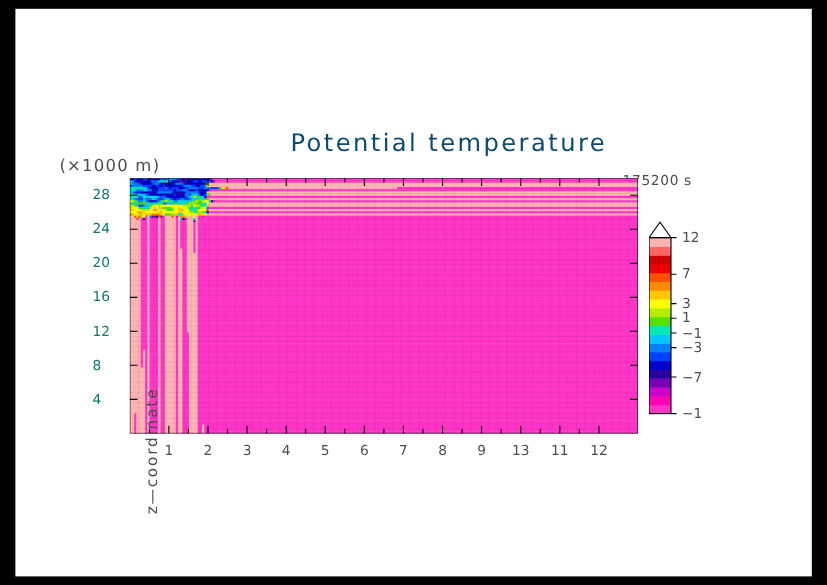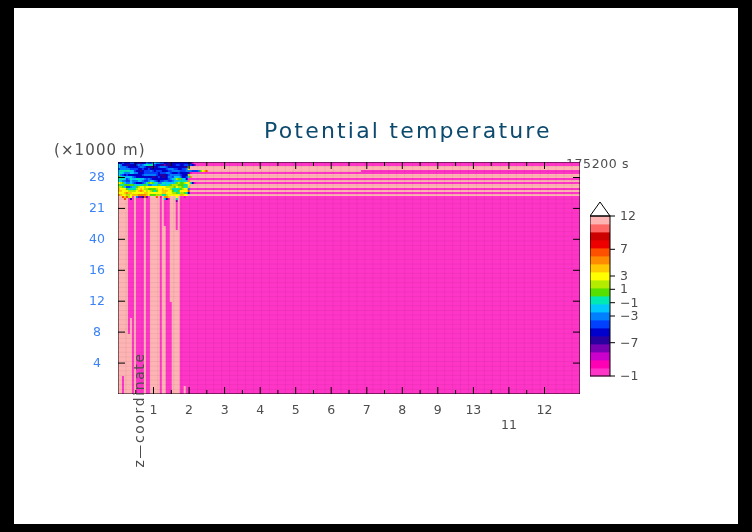--- a/index.html
+++ b/index.html
@@ -6,21 +6,21 @@
   body{width:752px;height:532px;overflow:hidden;
        font-family:"DejaVu Sans","Liberation Sans",sans-serif;}
   #frame{position:absolute;left:14px;top:8px;width:724px;height:516px;background:#ffffff;}
   .lbl{position:absolute;color:#4d4d4d;font-size:13px;letter-spacing:1.1px;white-space:nowrap;}
   #title{left:205px;top:110px;font-size:22px;color:#0c4a6e;letter-spacing:2.2px;margin-left:45px;}
   #zunit{left:40px;top:133px;font-size:15px;}
   #yaxis-title{left:-37px;top:240px;font-size:14px;letter-spacing:1.6px;
                transform:rotate(-90deg);transform-origin:center;}
   #tstamp{left:552px;top:148px;font-size:12.5px;letter-spacing:0.6px;}
   #plotwrap{position:absolute;left:104px;top:154px;}
-  .ytick{position:absolute;right:0;font-size:12.5px;color:#3b82f6;text-align:center;}
+  .ytick{position:absolute;right:0;font-size:12.5px;color:#0f766e;text-align:left;}
   .xtick{position:absolute;font-size:12.5px;color:#4d4d4d;text-align:center;width:24px;}
   .cbl{position:absolute;font-size:12.5px;color:#4d4d4d;}
 </style>
 </head>
 <body>
 
 <div id="frame">
 
   <div class="lbl" id="title">Potential temperature</div>
   <div class="lbl" id="zunit">(×1000 m)</div>
@@ -1828,36 +1828,36 @@
         <line x1="426.5" y1="225" x2="426.5" y2="232" stroke="#000"></line>
         <line x1="426.5" y1="0" x2="426.5" y2="7" stroke="#000"></line>
         <line x1="408.7" y1="228" x2="408.7" y2="232" stroke="#000"></line>
         <line x1="408.7" y1="0" x2="408.7" y2="4" stroke="#000"></line>
       </svg>
     <div id="yticks">
         <div class="ytick" style="top: 193.067px; left: -34px; width: 26px;">4</div>
         <div class="ytick" style="top: 162.133px; left: -34px; width: 26px;">8</div>
         <div class="ytick" style="top: 131.2px; left: -34px; width: 26px;">12</div>
         <div class="ytick" style="top: 100.267px; left: -34px; width: 26px;">16</div>
-        <div class="ytick" style="top: 69.3333px; left: -34px; width: 26px;">40</div>
-        <div class="ytick" style="top: 38.4px; left: -34px; width: 26px;">21</div>
+        <div class="ytick" style="top: 69.3333px; left: -34px; width: 26px;">20</div>
+        <div class="ytick" style="top: 38.4px; left: -34px; width: 26px;">24</div>
         <div class="ytick" style="top: 7.46667px; left: -34px; width: 26px;">28</div>
       </div>
     <div id="xticks">
         <div class="xtick" style="left: 23.5385px; top: 240px;">1</div>
         <div class="xtick" style="left: 59.0769px; top: 240px;">2</div>
         <div class="xtick" style="left: 94.6154px; top: 240px;">3</div>
         <div class="xtick" style="left: 130.154px; top: 240px;">4</div>
         <div class="xtick" style="left: 165.692px; top: 240px;">5</div>
         <div class="xtick" style="left: 201.231px; top: 240px;">6</div>
         <div class="xtick" style="left: 236.769px; top: 240px;">7</div>
         <div class="xtick" style="left: 272.308px; top: 240px;">8</div>
         <div class="xtick" style="left: 307.846px; top: 240px;">9</div>
         <div class="xtick" style="left: 343.385px; top: 240px;">13</div>
-        <div class="xtick" style="left: 378.923px; top: 255px;">11</div>
+        <div class="xtick" style="left: 378.923px; top: 240px;">11</div>
         <div class="xtick" style="left: 414.462px; top: 240px;">12</div>
       </div>
     <div class="lbl" id="yaxis-title">z—coordinate</div>
     
     
     <svg id="cbar" width="26" height="180" style="position:absolute;left:472px;top:38px">
         <rect x="0" y="168.00" width="20" height="8.40" fill="#ff35c8"></rect>
         <rect x="0" y="160.00" width="20" height="8.40" fill="#ff00b4"></rect>
         <rect x="0" y="152.00" width="20" height="8.40" fill="#cc00cc"></rect>
         <rect x="0" y="144.00" width="20" height="8.40" fill="#7a00b4"></rect>

